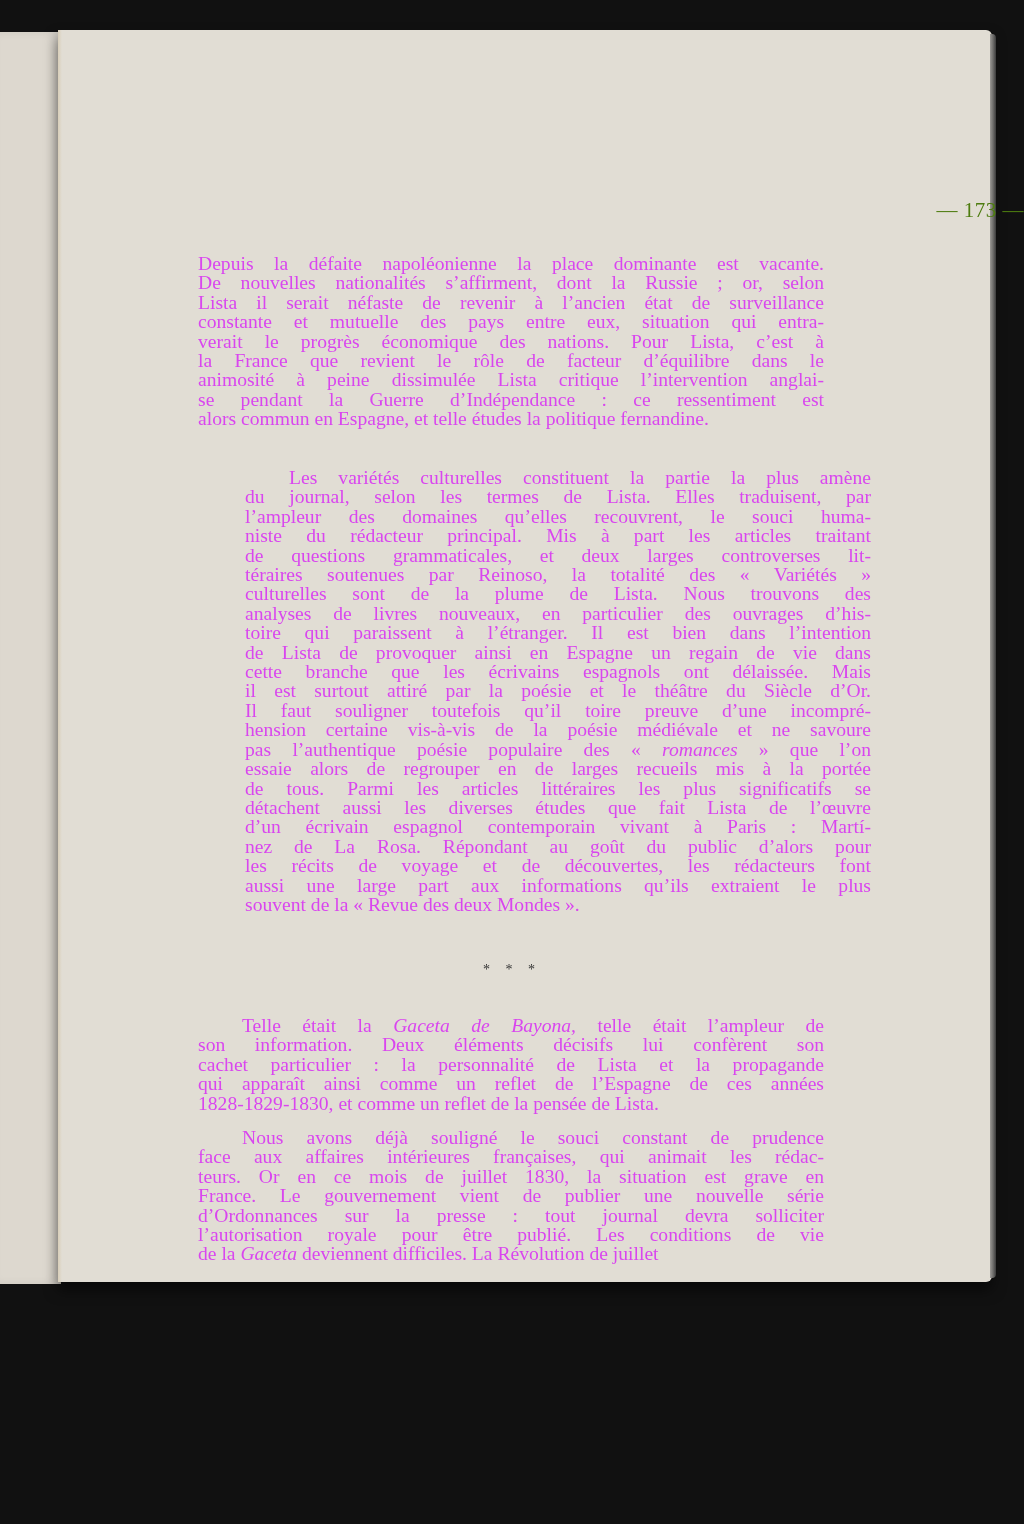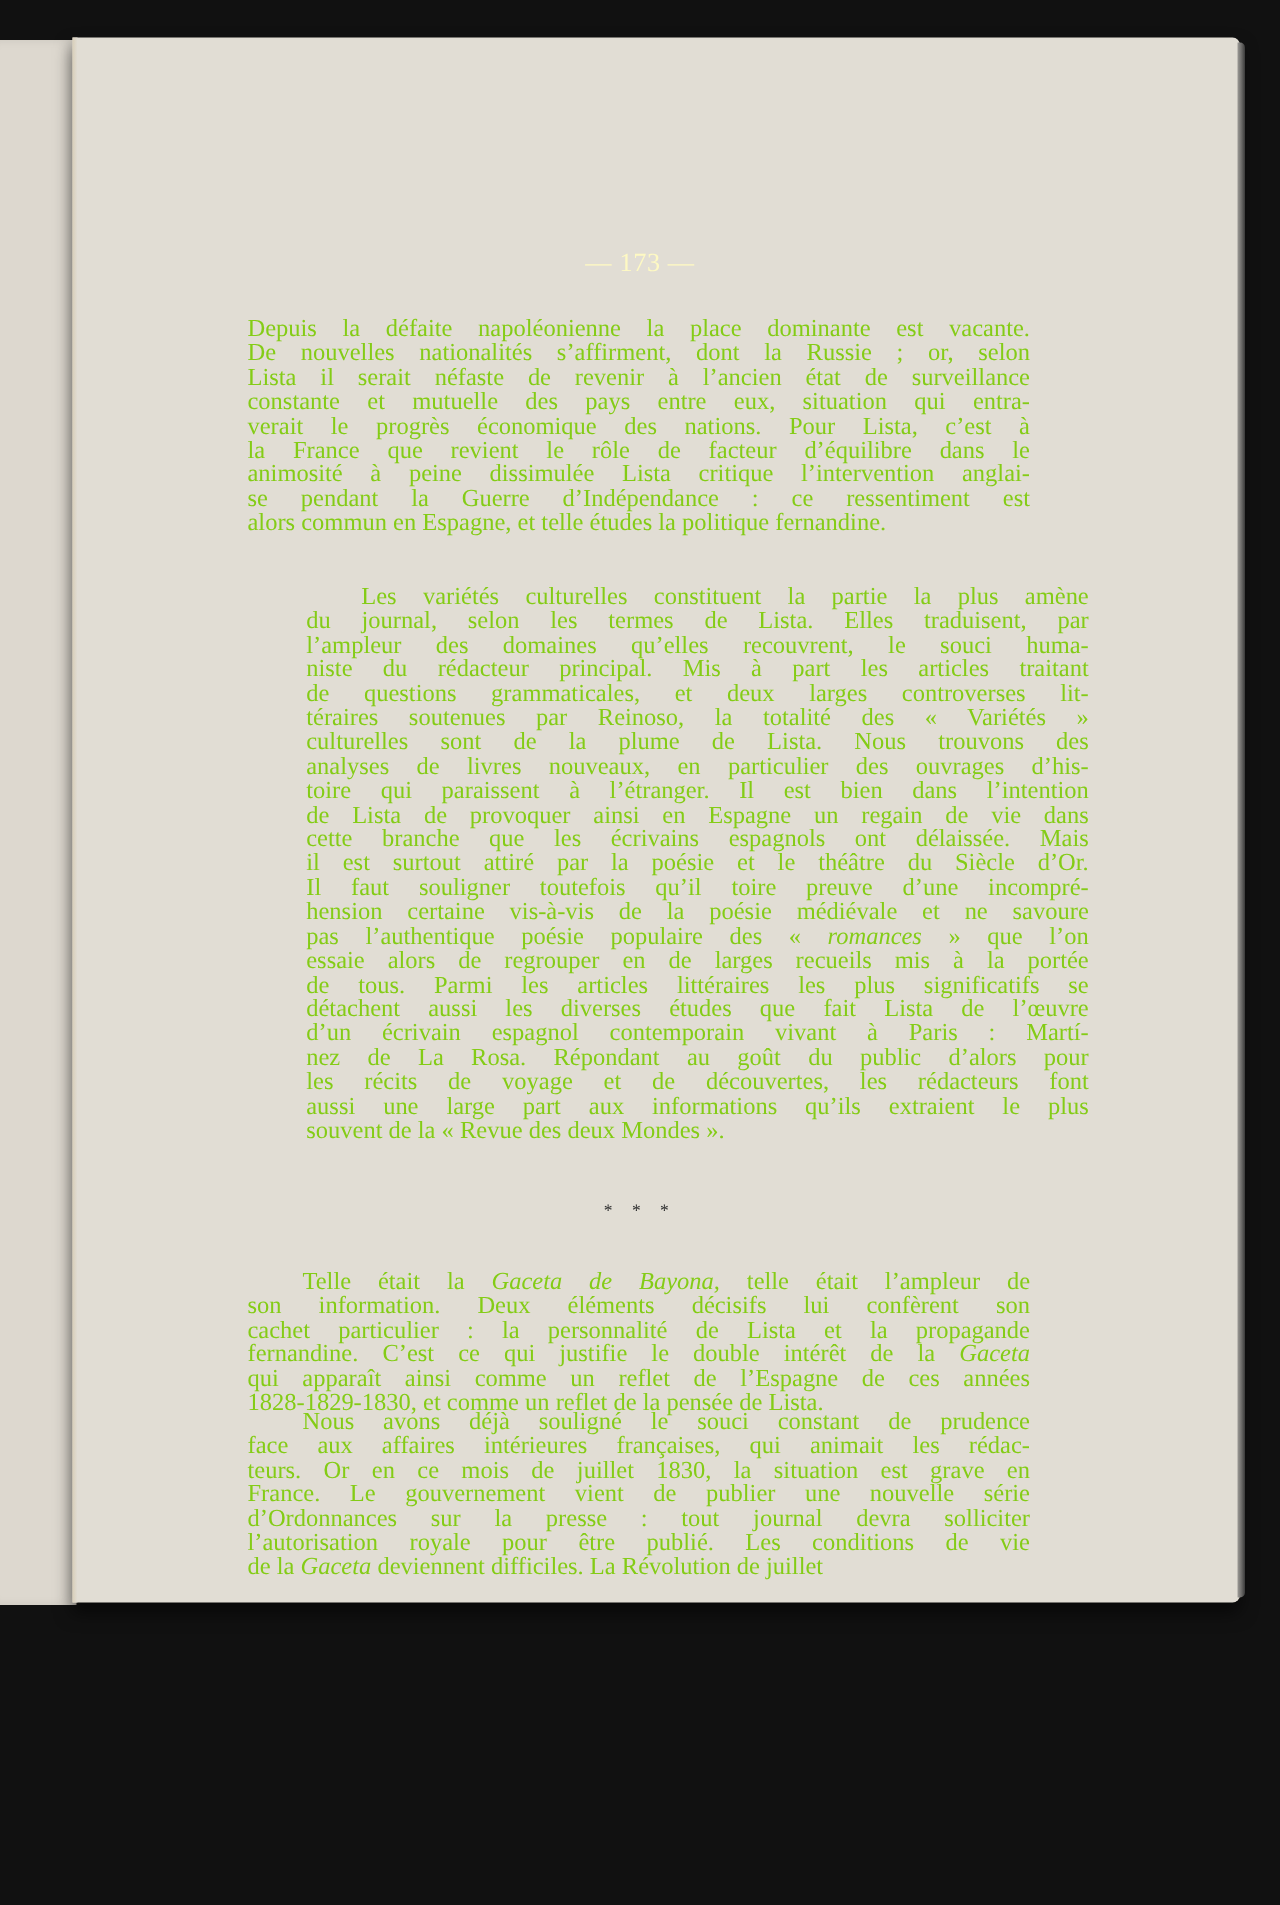--- a/index.html
+++ b/index.html
@@ -24,25 +24,25 @@
     content: ""; position: absolute; left: 0; top: 0; width: 4px; height: 100%;
     background: linear-gradient(90deg, #d9cfb9, #e1ddd4);
   }
   .page-edges {
     position: absolute; left: 990px; top: 34px; width: 6px; height: 1244px;
     background: linear-gradient(90deg, #9c9a96, #6f6e6c 50%, #3a3a3a);
     border-radius: 0 4px 4px 0;
   }
   .folio {
     position: absolute; left: 0; width: 1024px; top: 198px;
-    text-align: center; font-size: 21px; color: #fef9c3;
+    text-align: right; font-size: 21px; color: #4d7c0f;
     letter-spacing: 0.5px;
   }
   .text-block {
-    position: absolute; left: 198px; width: 626px; color: #84cc16;
+    position: absolute; left: 198px; width: 626px; color: #d946ef;
     font-size: 19.6px; line-height: 19.4px;
     text-align: justify; text-align-last: left;
   }
   .line { display: block; text-align: justify; text-align-last: justify; white-space: nowrap; }
   .line.last { text-align-last: left; }
   .block-1 { top: 254px; }
   .block-2 { top: 468px; margin-left: 47px; }
   .block-3 { top: 1016px; }
   .block-4 { top: 1128px; }
   .separator {
@@ -96,21 +96,20 @@
     <span class="line">aussi une large part aux informations qu’ils extraient le plus</span>
     <span class="line last">souvent de la « Revue des deux Mondes ».</span>
   </div>
 
 <div class="separator">* * *</div>
 
 <div class="text-block block-3">
     <span class="line" style="padding-left: 44px;">Telle était la <em>Gaceta de Bayona,</em> telle était l’ampleur de</span>
     <span class="line">son information. Deux éléments décisifs lui confèrent son</span>
     <span class="line">cachet particulier : la personnalité de Lista et la propagande</span>
-    <span class="line">fernandine. C’est ce qui justifie le double intérêt de la <em>Gaceta</em></span>
     <span class="line">qui apparaît ainsi comme un reflet de l’Espagne de ces années</span>
     <span class="line last">1828-1829-1830, et comme un reflet de la pensée de Lista.</span>
   </div>
 <div class="text-block block-4">
     <span class="line" style="padding-left: 44px;">Nous avons déjà souligné le souci constant de prudence</span>
     <span class="line">face aux affaires intérieures françaises, qui animait les rédac-</span>
     <span class="line">teurs. Or en ce mois de juillet 1830, la situation est grave en</span>
     <span class="line">France. Le gouvernement vient de publier une nouvelle série</span>
     <span class="line">d’Ordonnances sur la presse : tout journal devra solliciter</span>
     <span class="line">l’autorisation royale pour être publié. Les conditions de vie</span>

